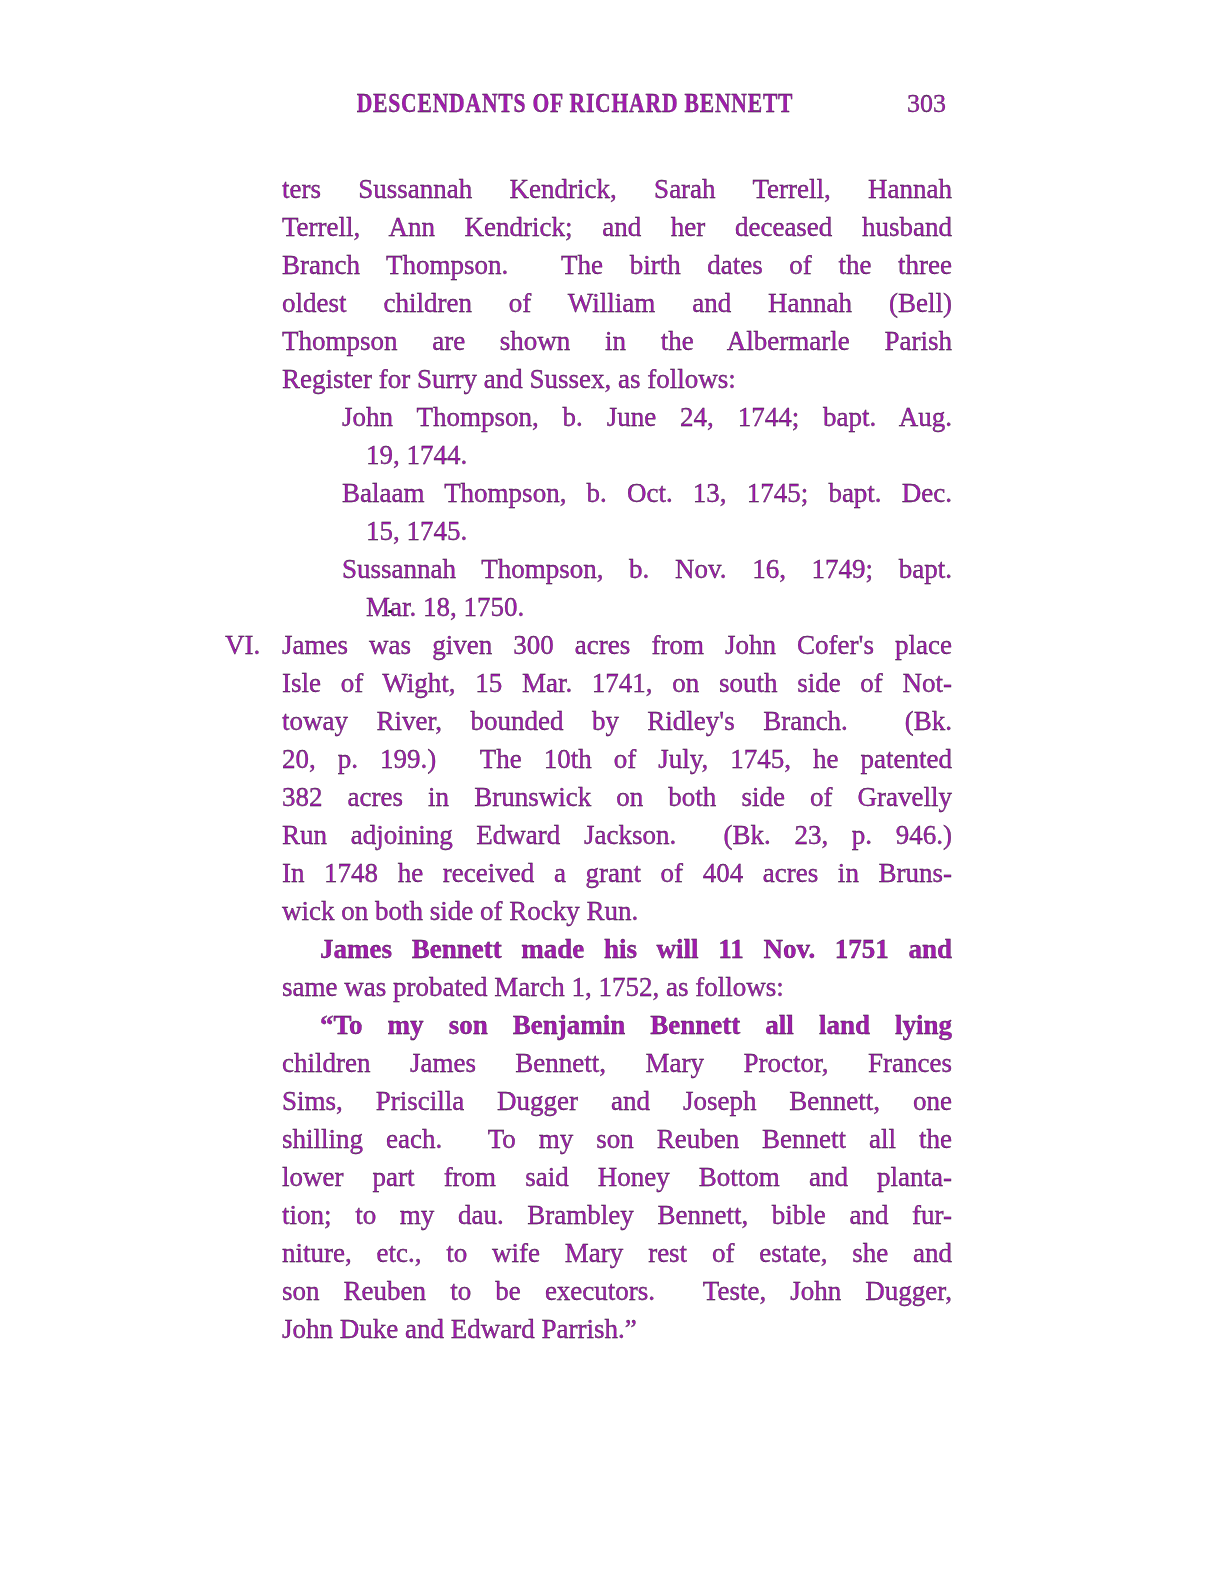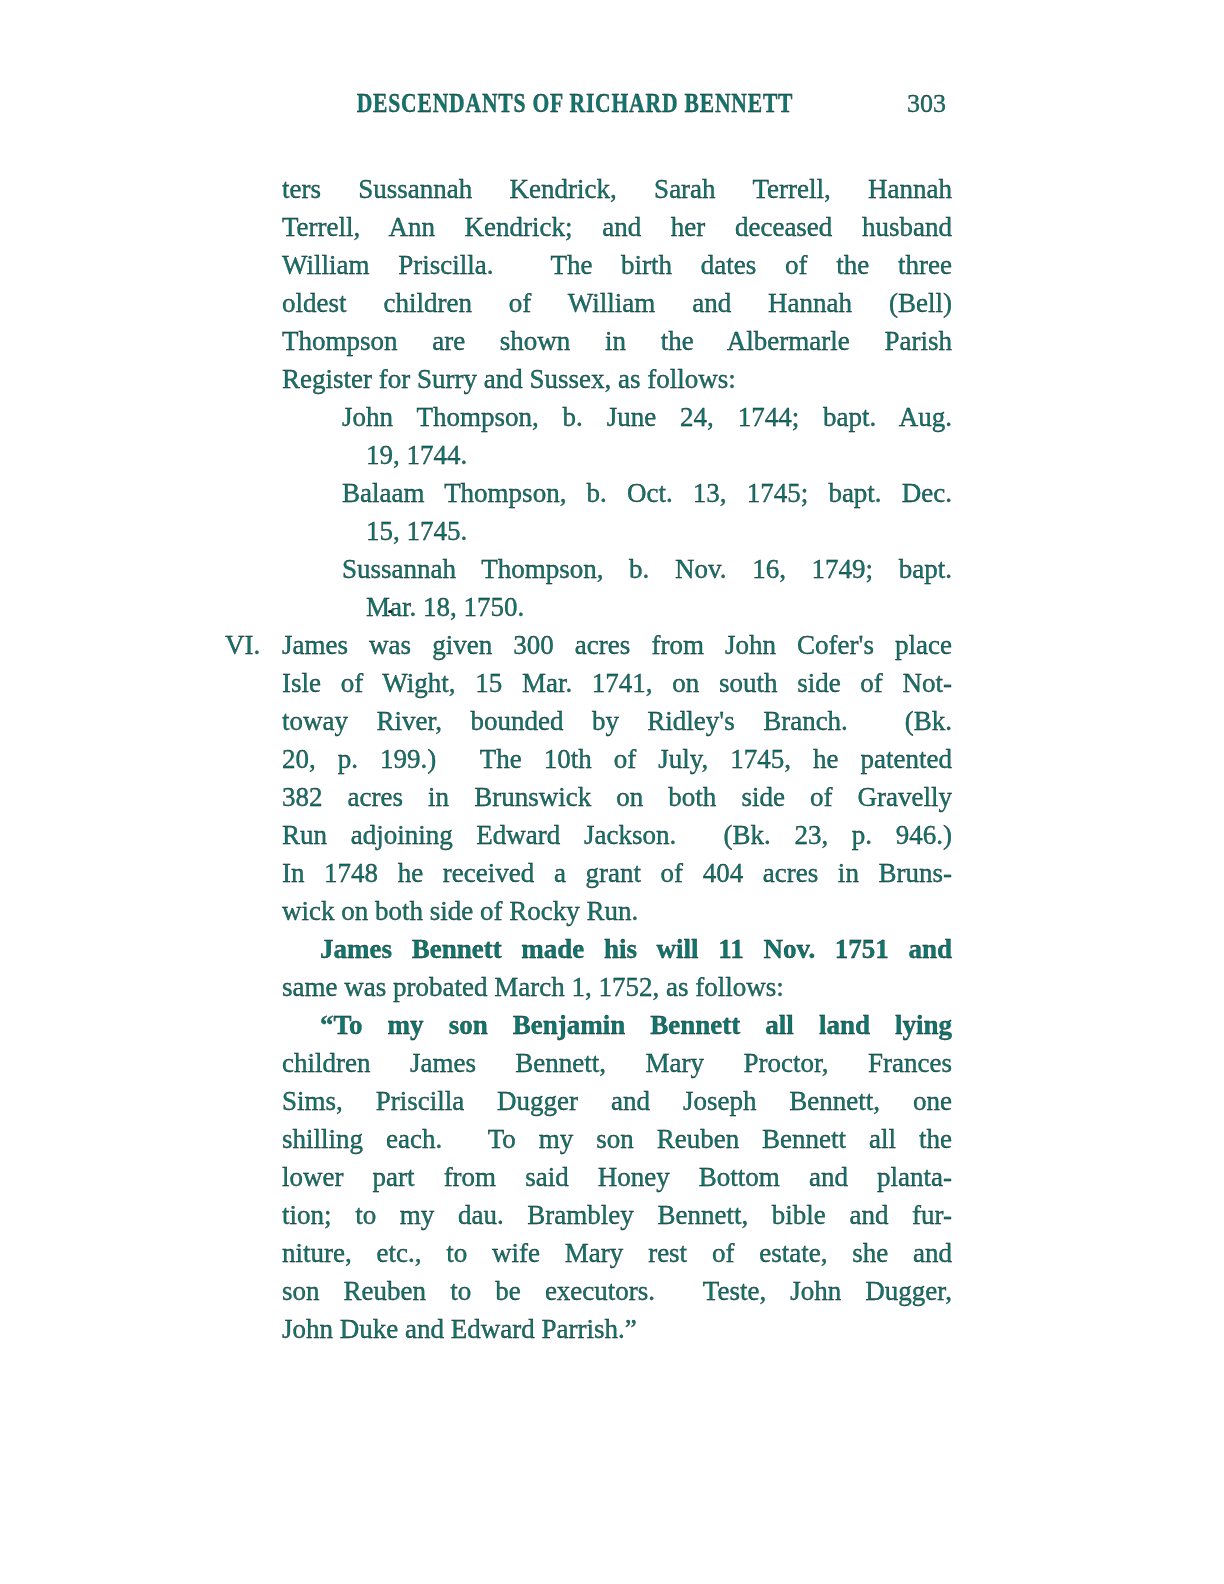--- a/index.html
+++ b/index.html
@@ -3,21 +3,21 @@
 <meta charset="utf-8">
 <style>
   html, body { margin: 0; padding: 0; background: #ffffff; }
   .page {
     position: relative;
     width: 1128px;
     height: 1584px;
     background: #ffffff;
     overflow: hidden;
     font-family: "Liberation Serif", serif;
-    color: #0f766e;
+    color: #a21caf;
     -webkit-text-stroke: 0.3px #141414;
   }
   
   .running-head {
     position: absolute;
     left: 282px;
     top: 88px;
     width: 670px;
     height: 34px;
   }
@@ -72,21 +72,21 @@
 <div class="page">
   <header class="running-head">
     <div class="head-title">DESCENDANTS OF RICHARD BENNETT</div>
     <div class="page-num">303</div>
   </header>
 
   <main class="text-block">
       <div class="block para">
         <div class="line first">ters Sussannah Kendrick, Sarah Terrell, Hannah</div>
         <div class="line">Terrell, Ann Kendrick; and her deceased husband</div>
-        <div class="line">William Priscilla.  The birth dates of the three</div>
+        <div class="line">Branch Thompson.  The birth dates of the three</div>
         <div class="line">oldest children of William and Hannah (Bell)</div>
         <div class="line">Thompson are shown in the Albermarle Parish</div>
         <div class="line last">Register for Surry and Sussex, as follows:</div>
       </div>
       <div class="block entry">
         <div class="line first">John Thompson, b. June 24, 1744; bapt. Aug.</div>
         <div class="line last">19, 1744.</div>
       </div>
       <div class="block entry">
         <div class="line first">Balaam Thompson, b. Oct. 13, 1745; bapt. Dec.</div>

